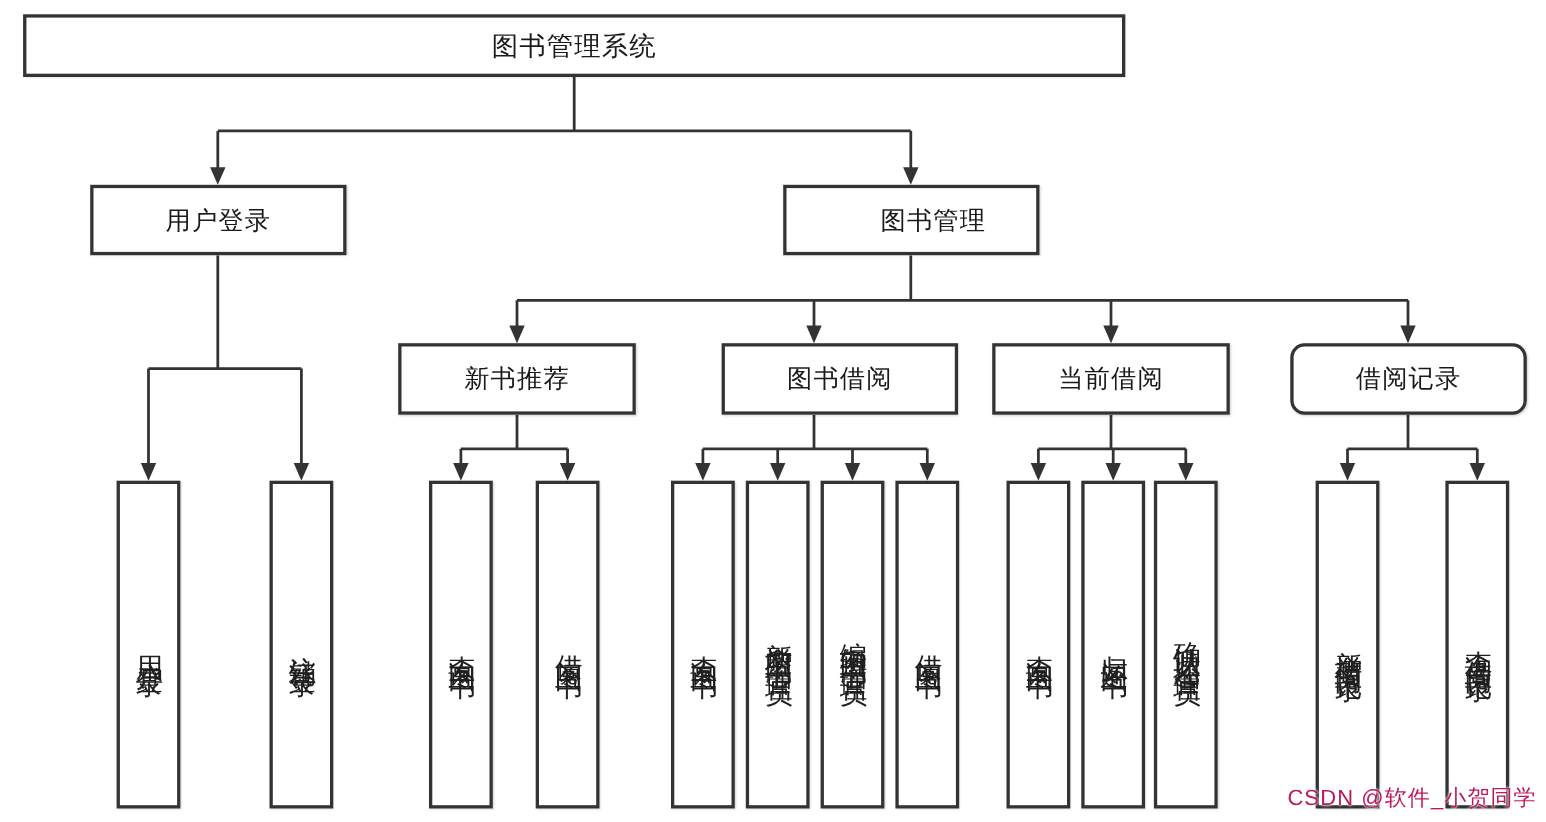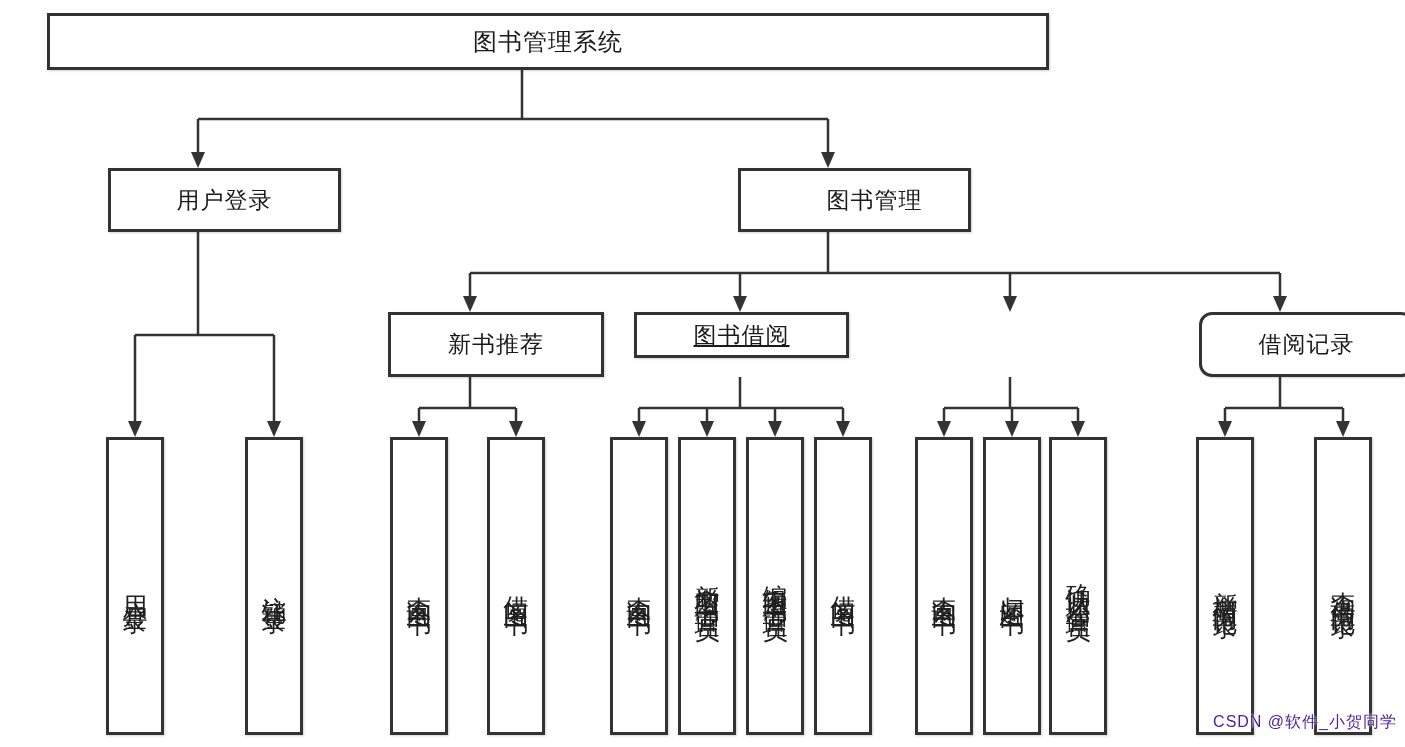--- a/index.html
+++ b/index.html
@@ -21,36 +21,36 @@
     position: absolute;
     box-sizing: border-box;
     background: #ffffff;
     border: 3px solid #333333;
     display: flex;
     align-items: center;
     justify-content: center;
     color: #1a1a1a;
     box-shadow: 1px 1px 2px rgba(0,0,0,0.18);
   }
-  .hbox { font-size: 23px; letter-spacing: 1px; margin-left: 26px; }
+  .hbox { font-size: 23px; letter-spacing: 1px; }
   .root-box { font-size: 24px; }
   .leaf span {
     writing-mode: vertical-rl;
     text-orientation: mixed;
     font-size: 25px;
     letter-spacing: 5px;
     line-height: 1;
     color: #1f1f1f;
   }
   .watermark {
     position: absolute;
     right: 8px;
     top: 712px;
-    font-size: 16px;
-    color: #4c1d95;
+    font-size: 20px;
+    color: #be185d;
     letter-spacing: 1px;
     text-shadow: 0 0 3px #ffffff, 0 0 2px #ffffff;
     white-space: nowrap;
   }
 </style>
 </head>
 <body>
 
 <div class="canvas">
 
@@ -101,22 +101,25 @@
   <div class="box hbox" style="left:82px; top:168px; width:233px; height:64px;">
     <span>用户登录</span>
   </div>
   <div class="box hbox" style="left:712px; top:168px; width:233px; height:64px;padding-left:40px;">
     <span>图书管理</span>
   </div>
 
   <div class="box hbox" style="left:362px; top:312px; width:216px; height:65px;">
     <span>新书推荐</span>
   </div>
-  <div class="box hbox" style="left:608px; top:312px; width:215px; height:46px;text-decoration:underline;">
+  <div class="box hbox" style="left:656px; top:312px; width:215px; height:65px;">
     <span>图书借阅</span>
+  </div>
+  <div class="box hbox" style="left:902px; top:312px; width:216px; height:65px;">
+    <span>当前借阅</span>
   </div>
   <div class="box hbox" style="left:1173px; top:312px; width:215px; height:65px;border-radius:13px;">
     <span>借阅记录</span>
   </div>
 
   <div class="box leaf" style="left:106px; top:437px; width:58px; height:298px;">
     <span>用户登录</span>
   </div>
   <div class="box leaf" style="left:245px; top:437px; width:58px; height:298px;">
     <span>注销登录</span>

